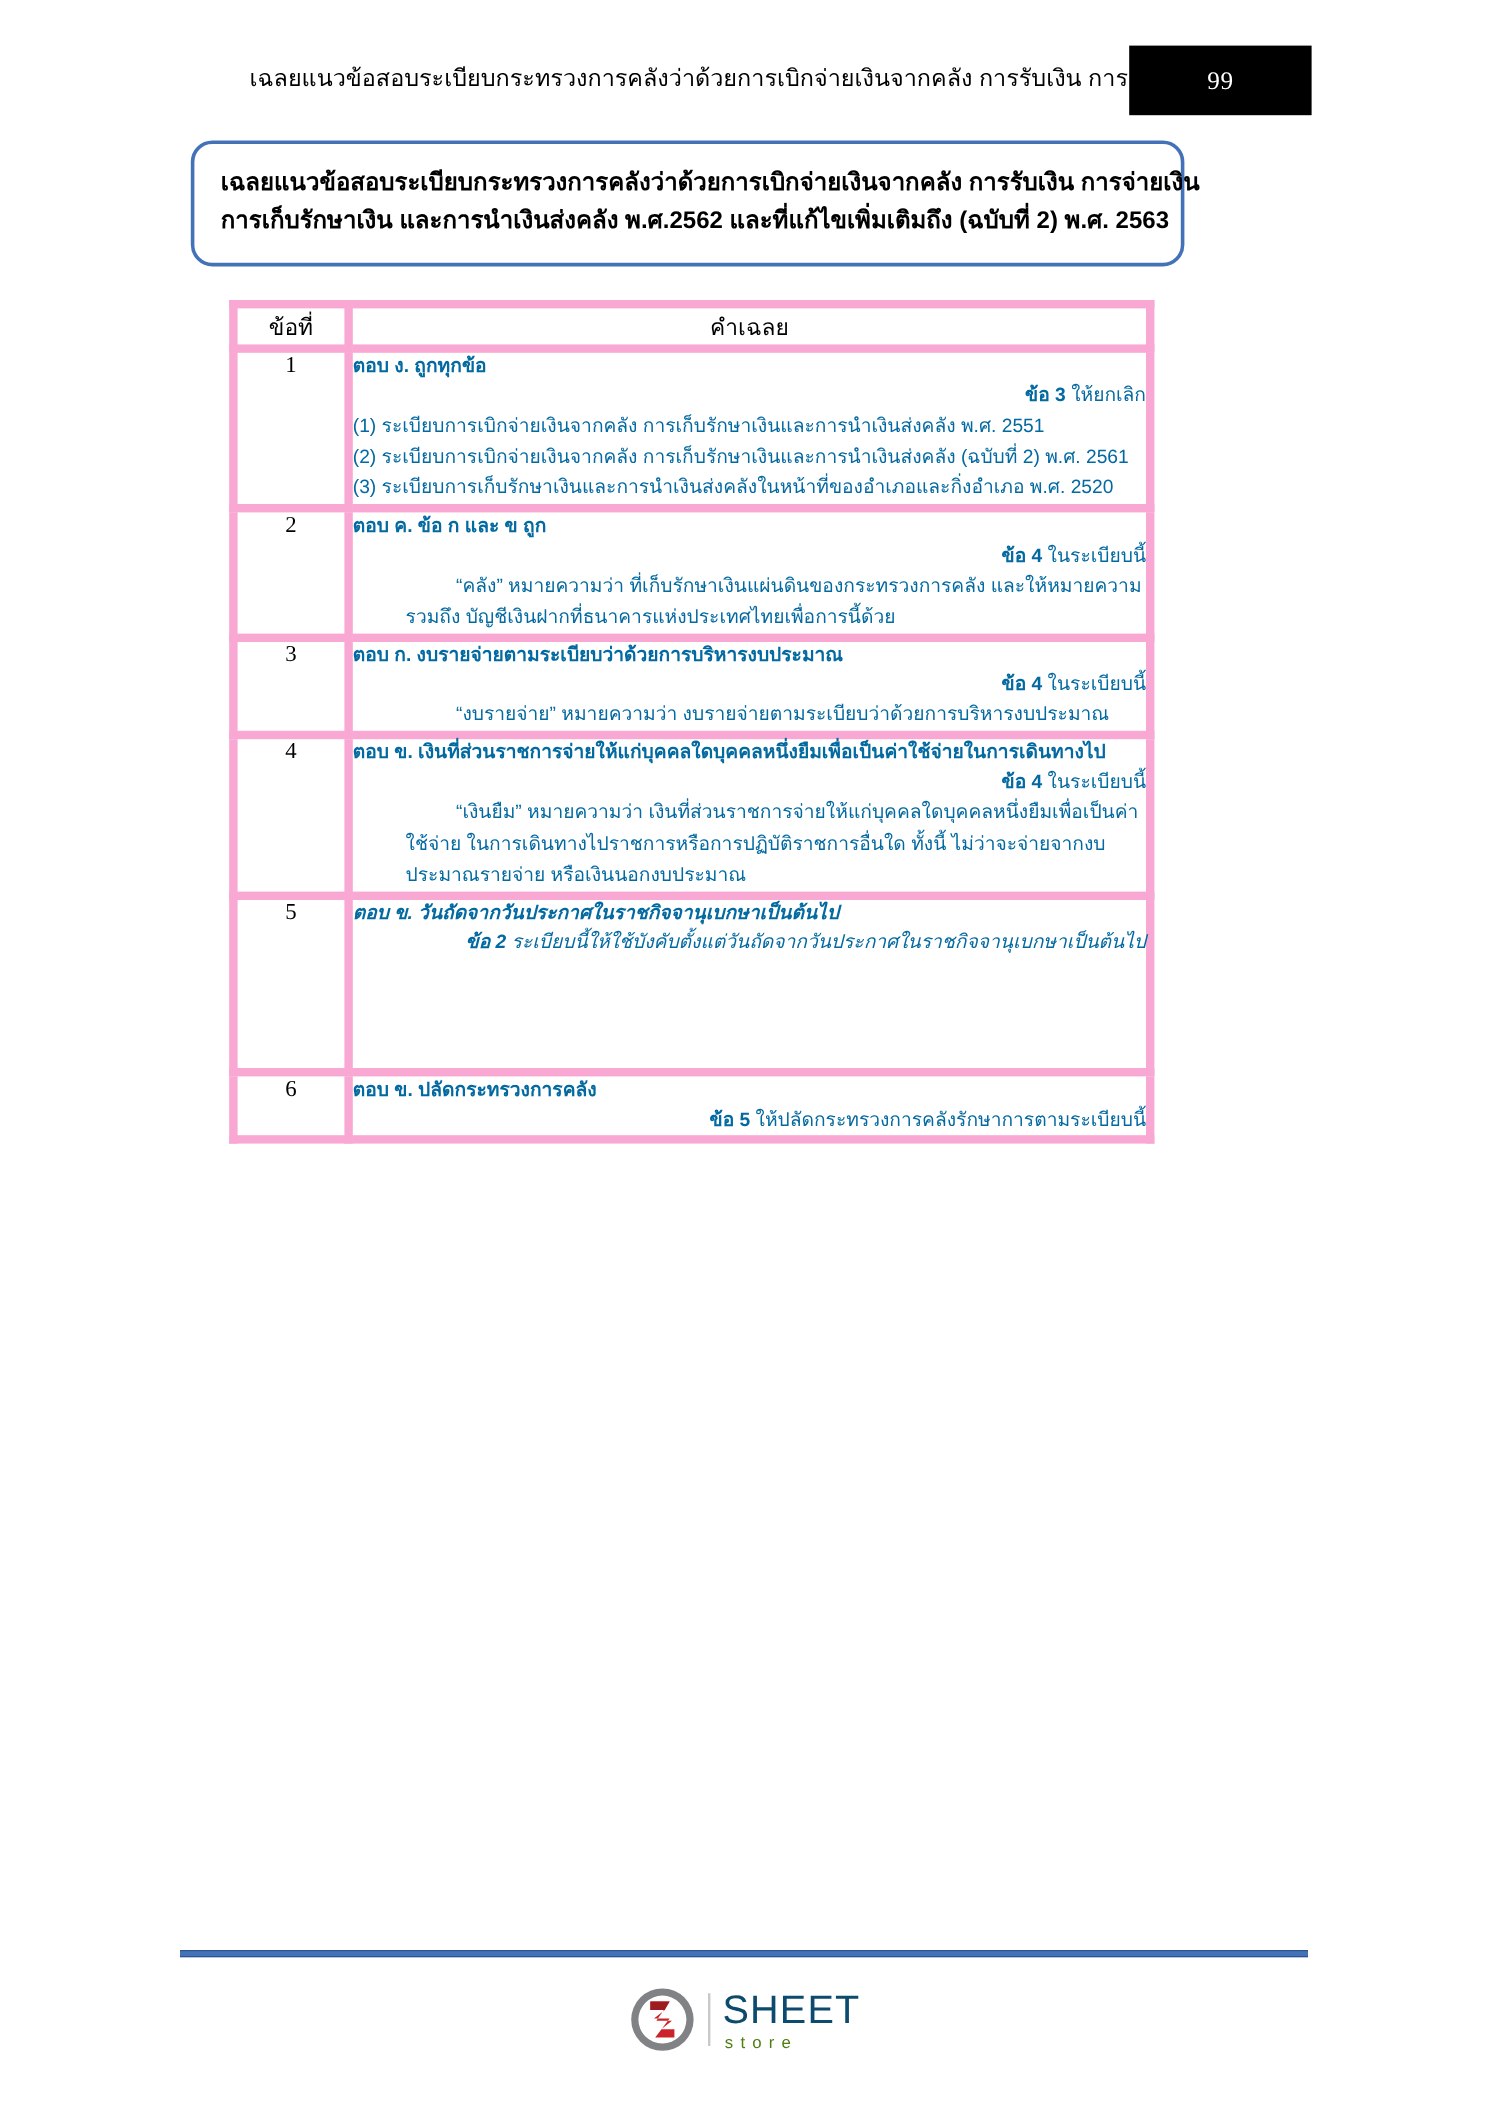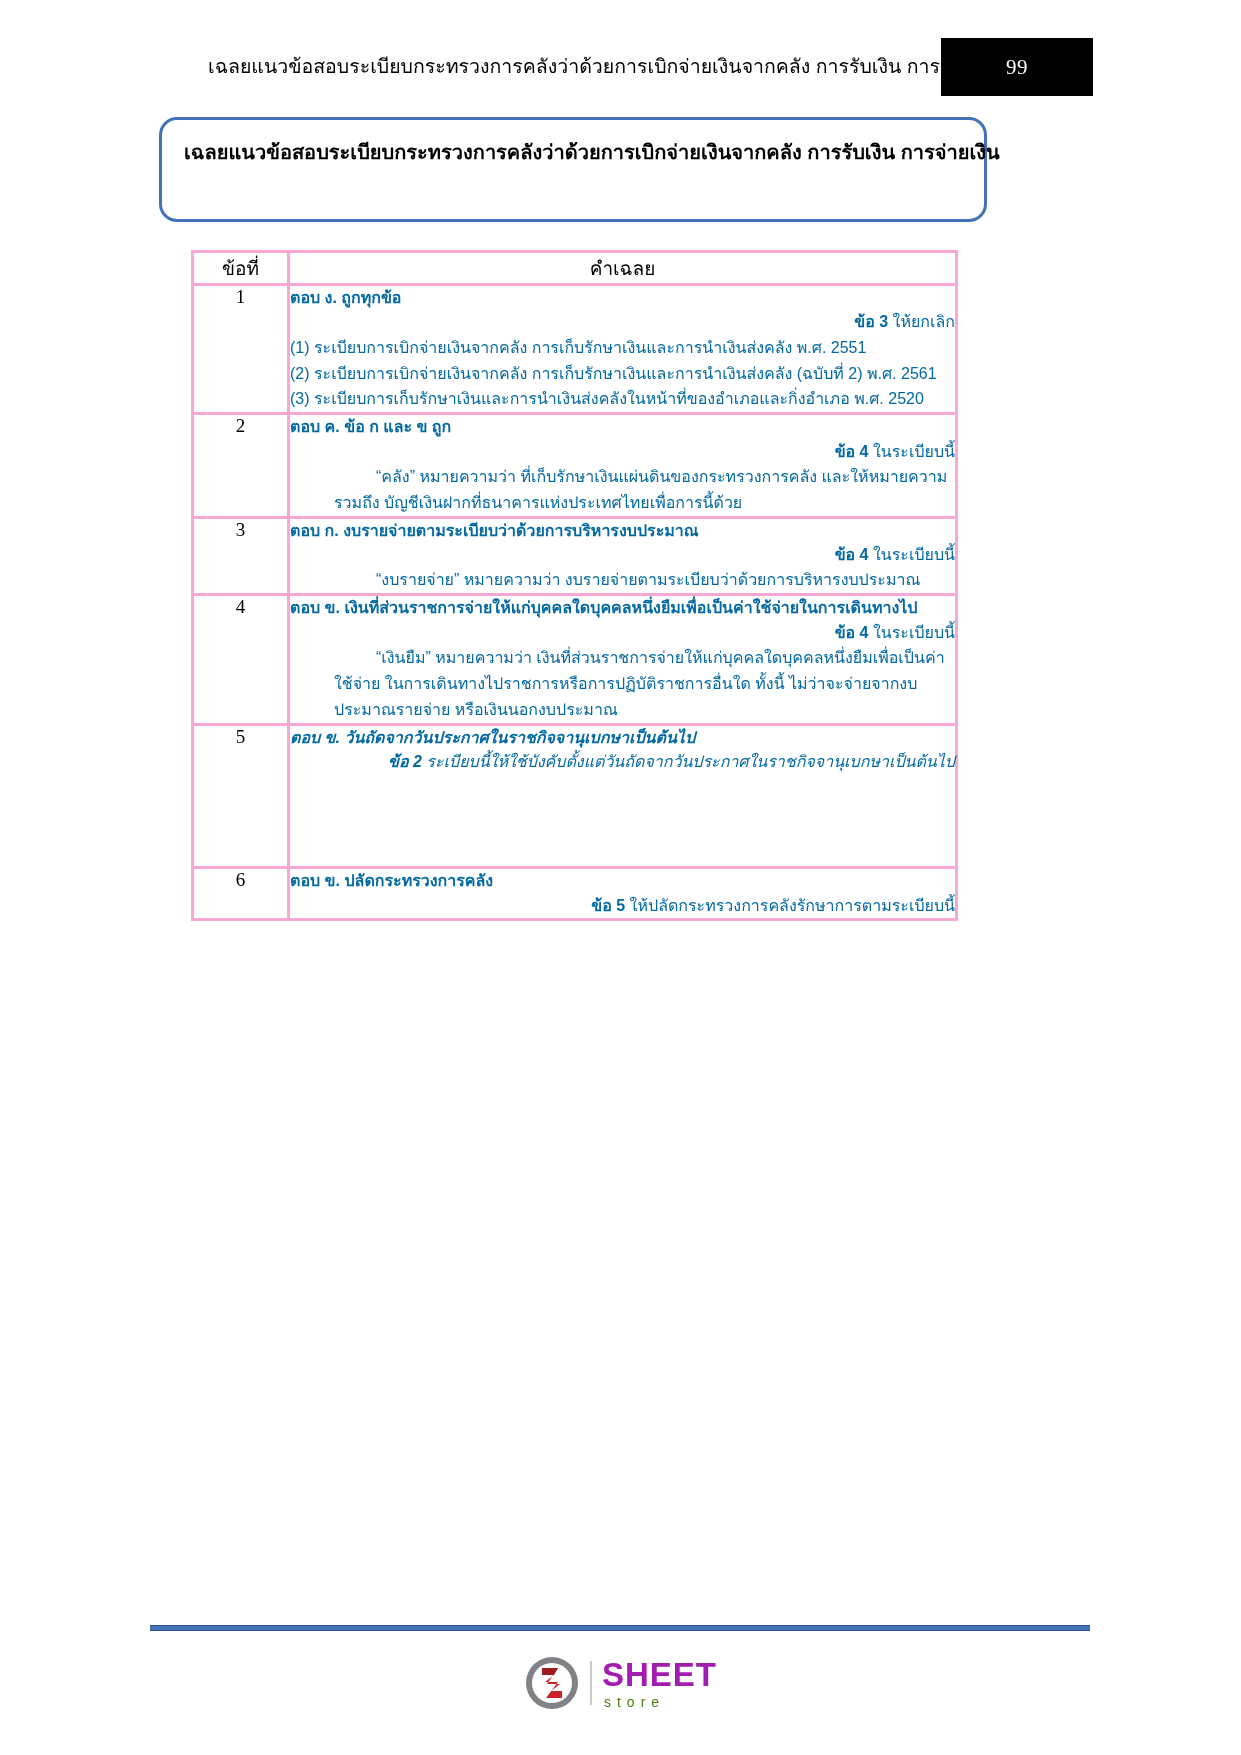--- a/index.html
+++ b/index.html
@@ -75,21 +75,21 @@
   
   .answer-table {
     position: absolute;
     top: 250px;
     left: 191px;
     width: 764px;
     border-collapse: collapse;
     table-layout: fixed;
   }
   .answer-table td, .answer-table th {
-    border: 3px solid #f9a8d4;
+    border: 7px solid #f9a8d4;
     vertical-align: top;
     padding: 0;
   }
   .col-no   { width: 96px; }
   .col-ans  { width: 668px; }
 
   .th-cell {
     text-align: center;
     font-weight: normal;
     font-size: 19px;
@@ -157,22 +157,22 @@
     background: #c9c9c9;
   }
   .logo-text {
     display: flex;
     flex-direction: column;
     justify-content: center;
     line-height: 1;
   }
   .logo-sheet {
     font-size: 33px;
-    font-weight: bold;
-    color: #a21caf;
+    font-weight: normal;
+    color: #0c4a6e;
     letter-spacing: 1px;
   }
   .logo-store {
     font-size: 14px;
     color: #4d7c0f;
     letter-spacing: 6px;
     margin-top: 4px;
     margin-left: 2px;
   }
 </style>
@@ -182,20 +182,21 @@
 <div class="page-header">
   <div class="header-title">เฉลยแนวข้อสอบระเบียบกระทรวงการคลังว่าด้วยการเบิกจ่ายเงินจากคลัง การรับเงิน การ</div>
   <div class="header-pagebox">
     <span class="header-pagenum">99</span>
   </div>
 </div>
 
 <div class="title-box">
   <div class="title-box-inner">
     <div class="title-line">เฉลยแนวข้อสอบระเบียบกระทรวงการคลังว่าด้วยการเบิกจ่ายเงินจากคลัง การรับเงิน การจ่ายเงิน</div>
+    <div class="title-line">การเก็บรักษาเงิน และการนำเงินส่งคลัง พ.ศ.2562 และที่แก้ไขเพิ่มเติมถึง (ฉบับที่ 2) พ.ศ. 2563</div>
   </div>
 </div>
 
 <table class="answer-table">
   <colgroup>
     <col class="col-no">
       <col class="col-ans">
   </colgroup>
   <thead>
     <tr>

